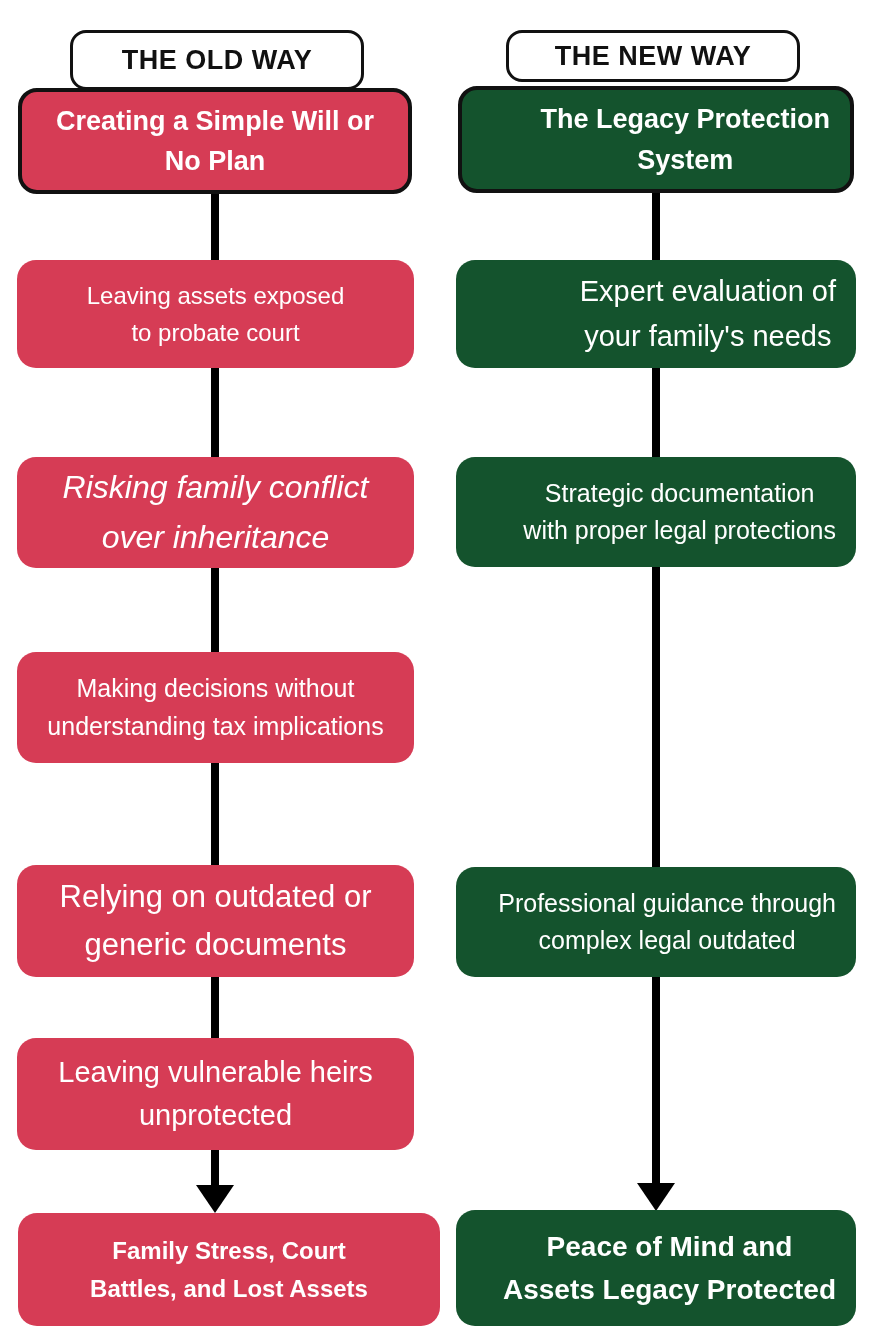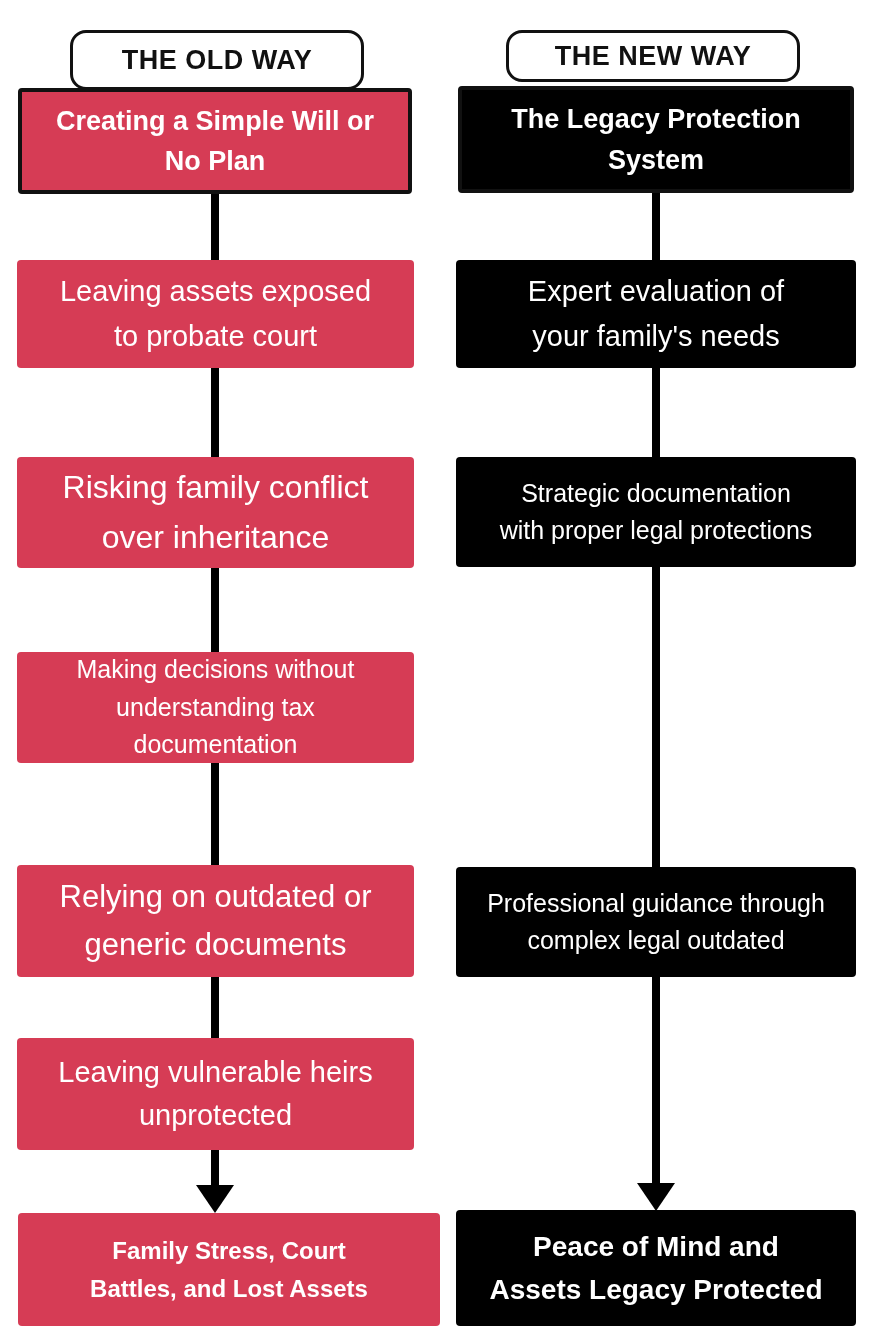--- a/index.html
+++ b/index.html
@@ -32,35 +32,35 @@
   #hdr-new { left: 506px; top: 30px; width: 294px; height: 52px; }
 
   
   .box {
     position: absolute;
     display: flex;
     align-items: center;
     justify-content: center;
     text-align: center;
     color: #ffffff;
-    border-radius: 4px;
+    border-radius: 19px;
     z-index: 2;
     box-sizing: border-box;
     padding: 4px 20px;
   }
   .box .txt { white-space: pre-line; }
   .red  { background: #d63c55; }
-  .blue { background: #000000; }
+  .blue { background: #14532d; justify-content: flex-end; }
   .bordered { border: 4px solid #111111; }
   .bold { font-weight: bold; }
 
   
   #ob0 { left: 18px; top: 88px;   width: 394px; height: 106px; font-size: 27px; line-height: 1.5;  }
-  #ob1 { left: 17px; top: 260px;  width: 397px; height: 108px; font-size: 29px; line-height: 1.55; }
-  #ob2 { left: 17px; top: 457px;  width: 397px; height: 111px; font-size: 32px; line-height: 1.55; }
+  #ob1 { left: 17px; top: 260px;  width: 397px; height: 108px; font-size: 24px; line-height: 1.55; }
+  #ob2 { left: 17px; top: 457px;  width: 397px; height: 111px; font-size: 32px; line-height: 1.55; font-style: italic; }
   #ob3 { left: 17px; top: 652px;  width: 397px; height: 111px; font-size: 25px; line-height: 1.5;  }
   #ob4 { left: 17px; top: 865px;  width: 397px; height: 112px; font-size: 31px; line-height: 1.55; }
   #ob5 { left: 17px; top: 1038px; width: 397px; height: 112px; font-size: 29px; line-height: 1.5;  }
   #ob6 { left: 18px; top: 1213px; width: 422px; height: 113px; font-size: 24px; line-height: 1.55; }
 
   
   #nb0 { left: 458px; top: 86px;   width: 396px; height: 107px; font-size: 27px; line-height: 1.5;  }
   #nb1 { left: 456px; top: 260px;  width: 400px; height: 108px; font-size: 29px; line-height: 1.55; }
   #nb2 { left: 456px; top: 457px;  width: 400px; height: 110px; font-size: 25px; line-height: 1.5;  }
   #nb3 { left: 456px; top: 867px;  width: 400px; height: 110px; font-size: 25px; line-height: 1.5;  }
@@ -104,21 +104,21 @@
   <div class="box red" id="ob1">
     <span class="txt">Leaving assets exposed
 to probate court</span>
   </div>
   <div class="box red" id="ob2">
     <span class="txt">Risking family conflict
 over inheritance</span>
   </div>
   <div class="box red" id="ob3">
     <span class="txt">Making decisions without
-understanding tax documentation</span>
+understanding tax implications</span>
   </div>
   <div class="box red" id="ob4">
     <span class="txt">Relying on outdated or
 generic documents</span>
   </div>
   <div class="box red" id="ob5">
     <span class="txt">Leaving vulnerable heirs
 unprotected</span>
   </div>
   <div class="box red bold" id="ob6">

